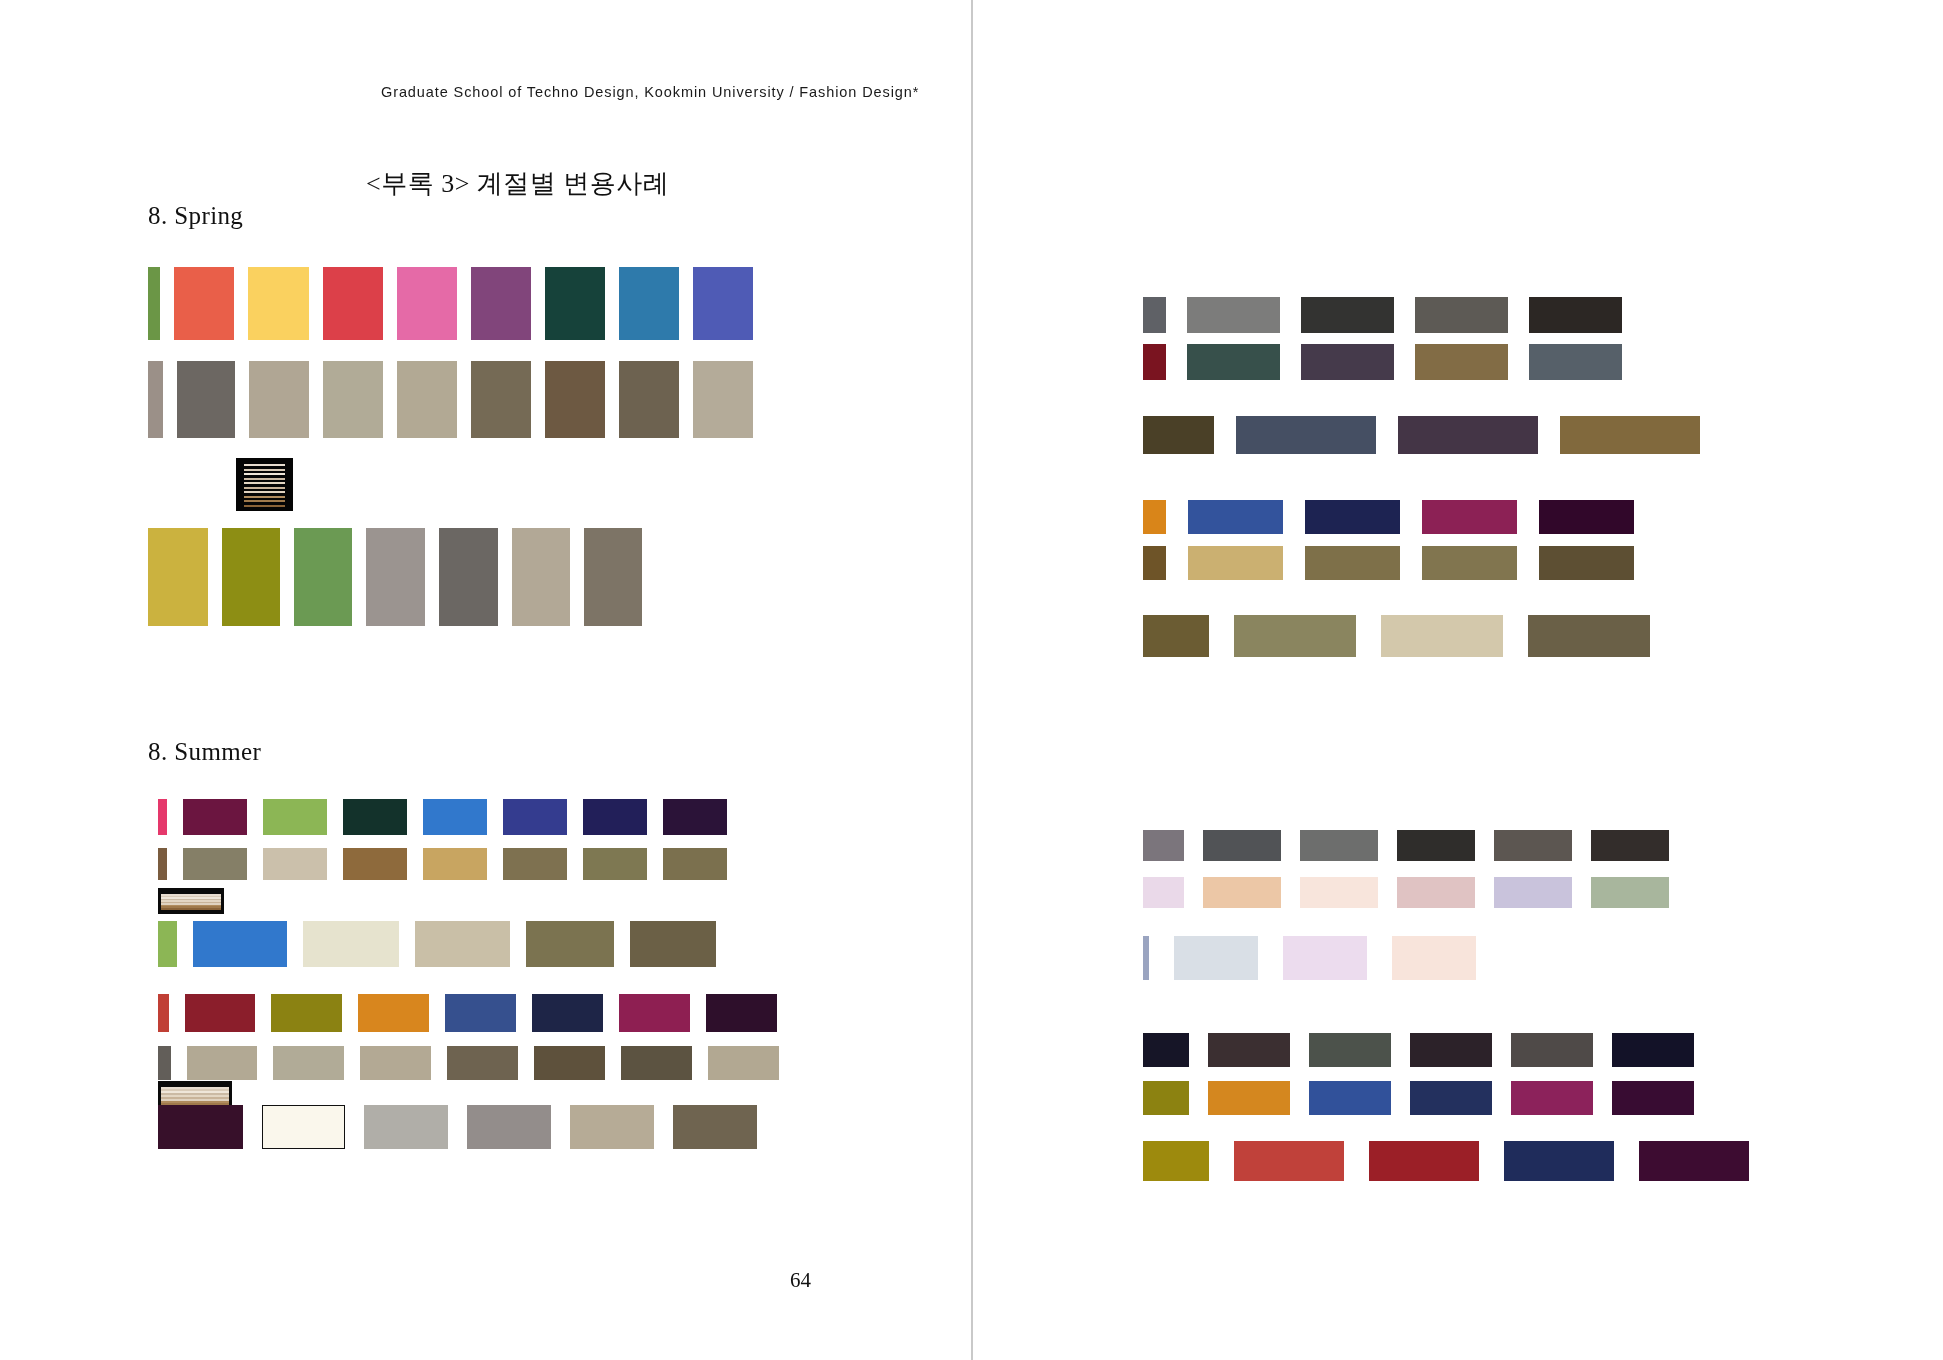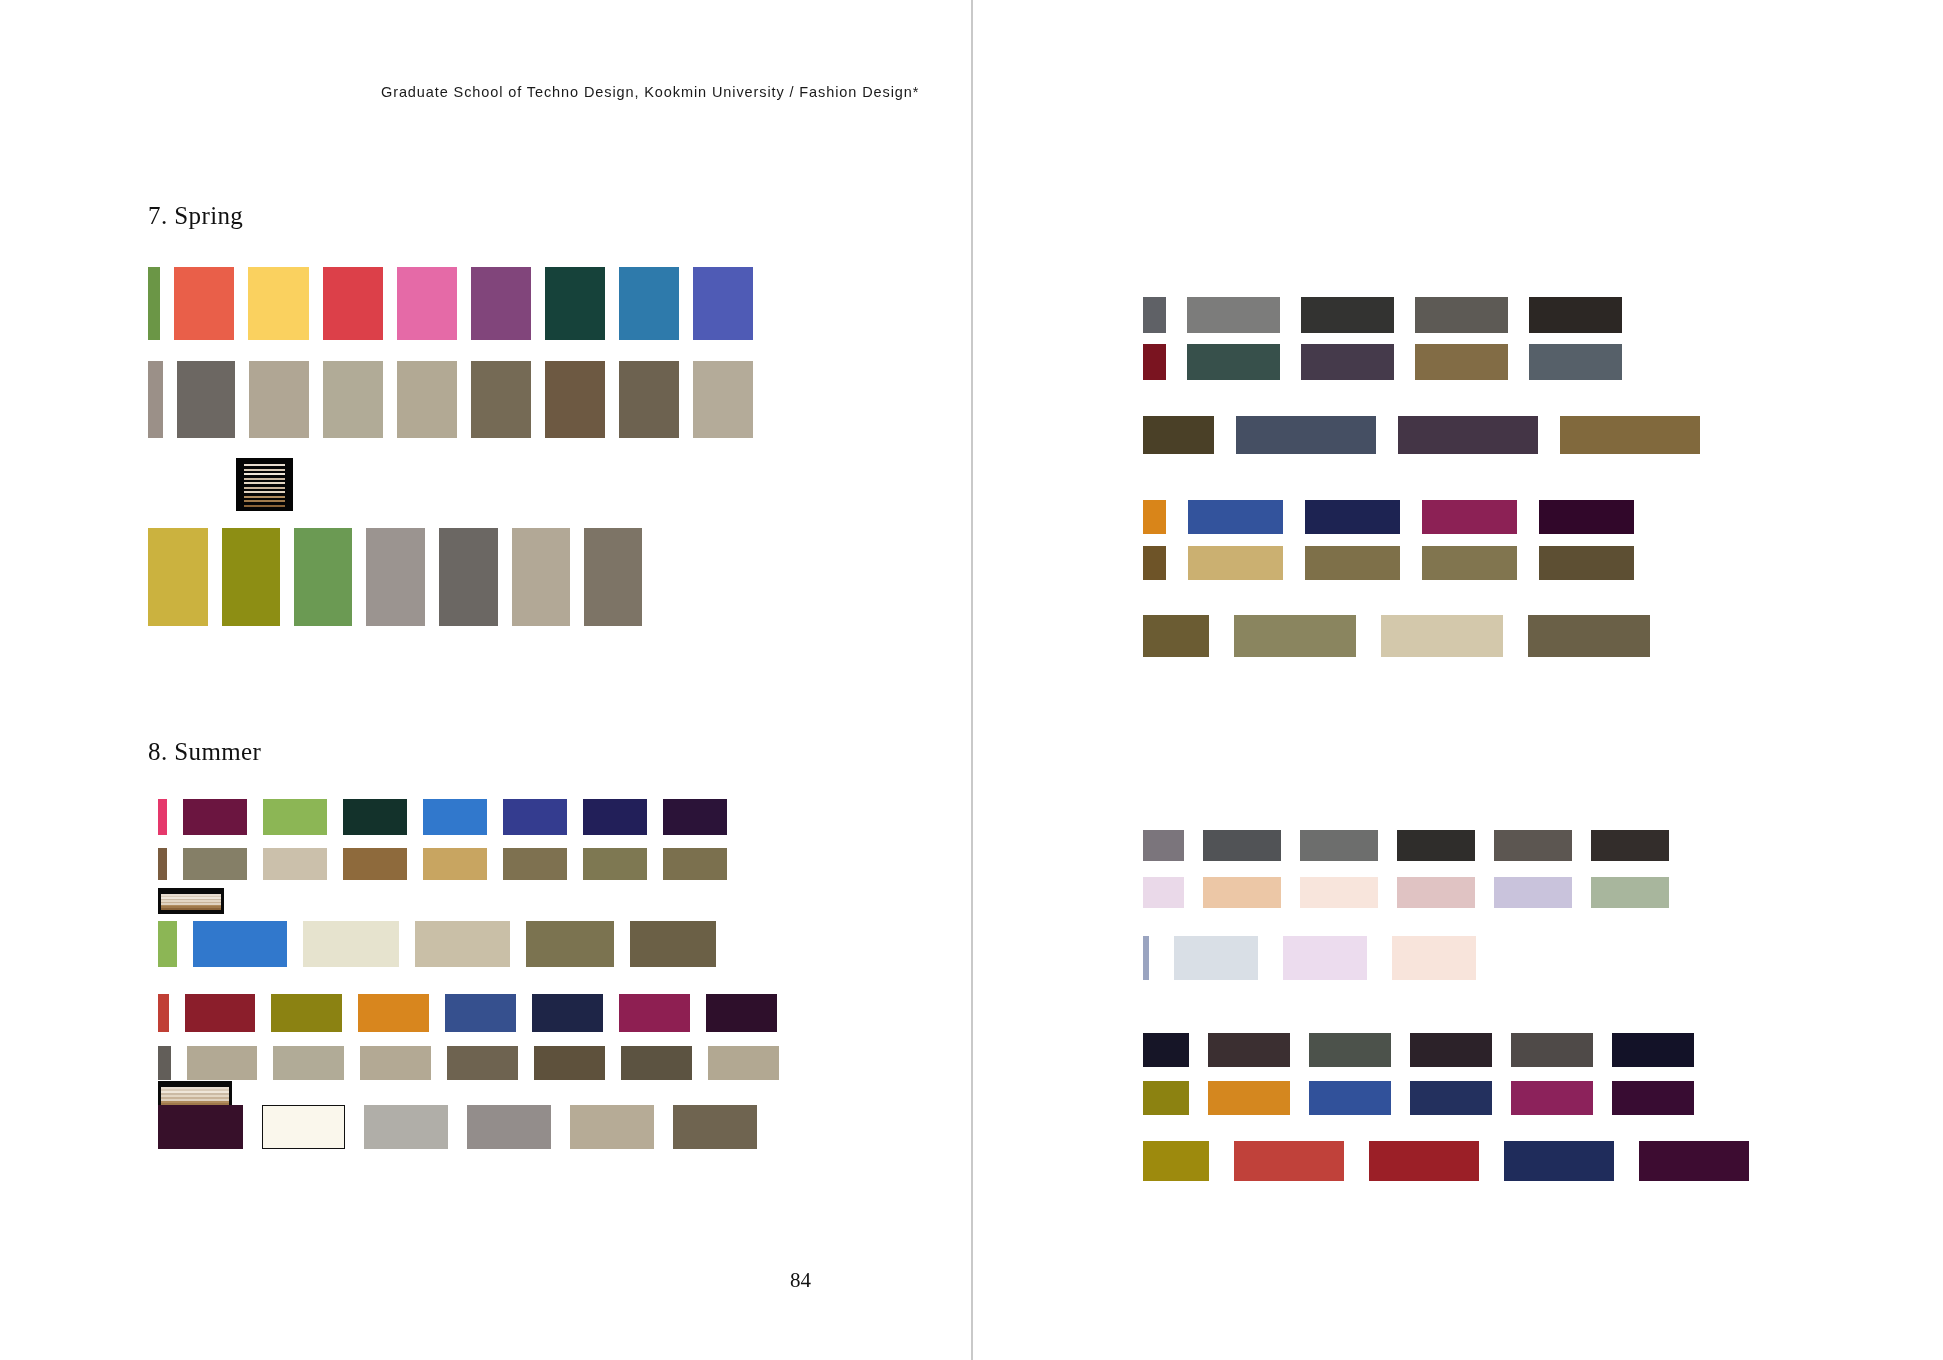--- a/index.html
+++ b/index.html
@@ -96,23 +96,24 @@
   }
   .page-left .folio { left: 790px; }
 </style>
 </head>
 <body>
 
 <div class="spread">
 
   <div class="page page-left">
     <div class="runhead">Graduate School of Techno Design, Kookmin University / Fashion Design*</div>
-    <div class="section-title st-spring">7. Spring</div>
+    <div class="doc-title">&lt;부록 3&gt; 계절별 변용사례</div>
+    <div class="section-title st-spring">8. Spring</div>
     <div class="section-title st-summer">8. Summer</div>
-    <div class="folio">84</div>
+    <div class="folio">64</div>
   </div>
 
   <div class="gutter"></div>
 
   <div class="page page-right">
     
     
     
     
   </div>

